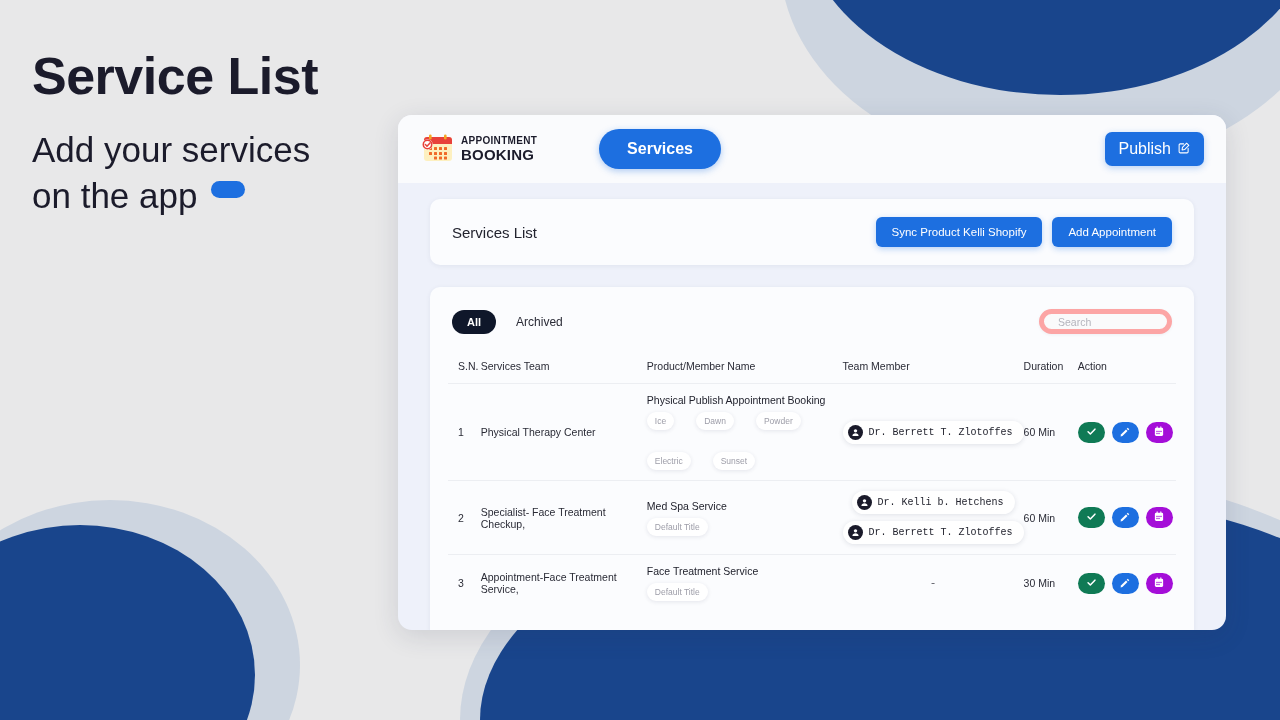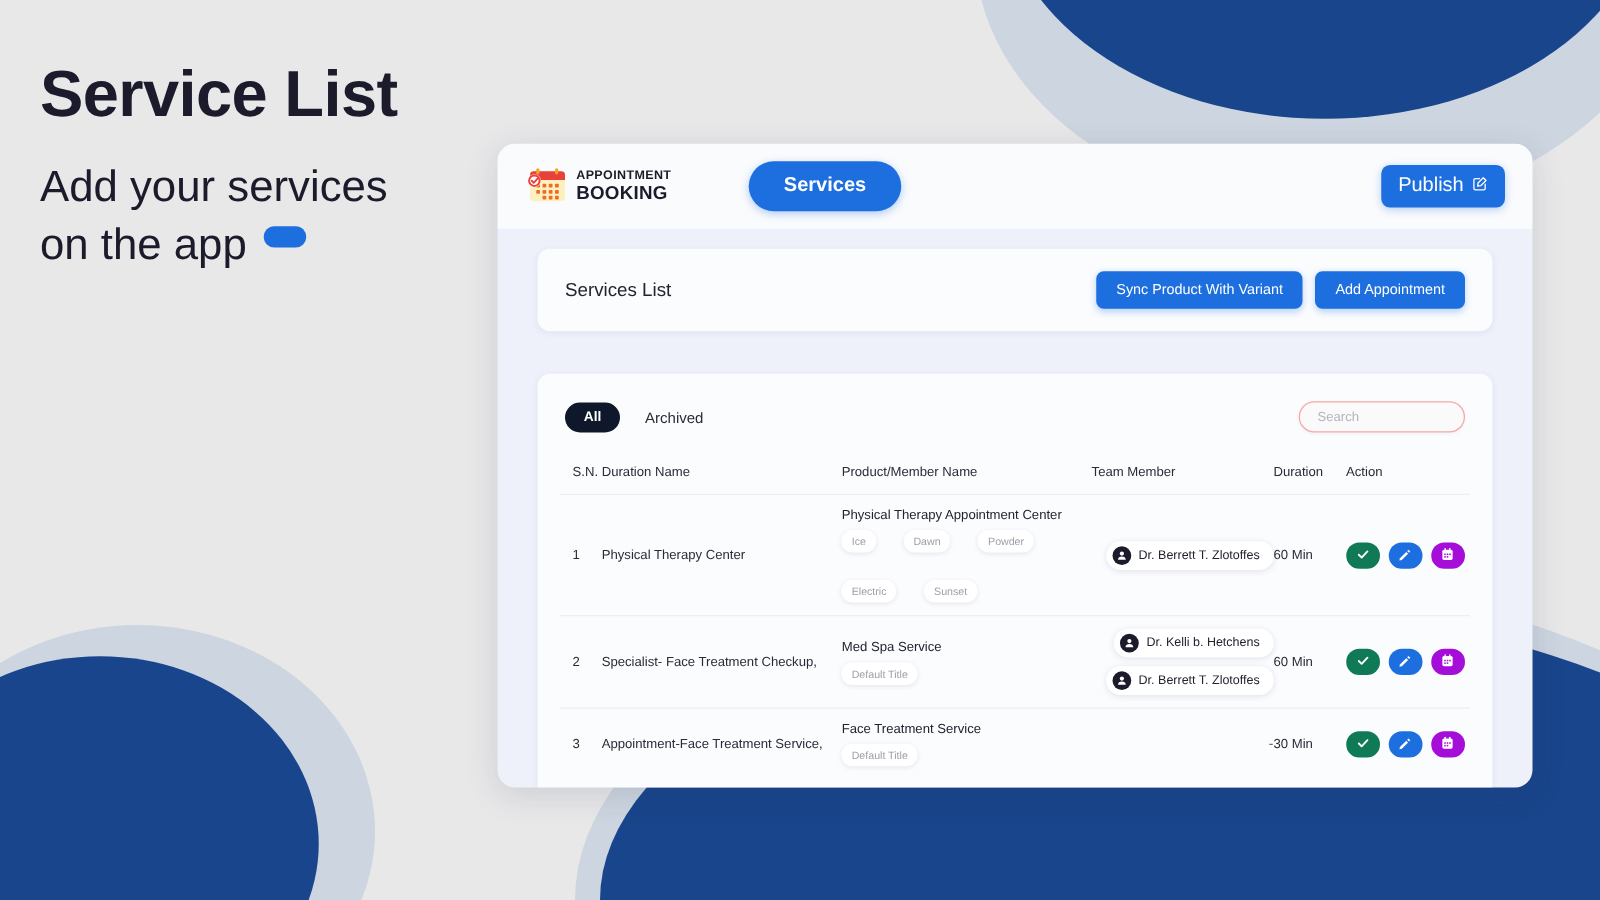--- a/index.html
+++ b/index.html
@@ -88,21 +88,21 @@
 
   
   .app-body { padding:16px 32px 0 32px; flex:1; overflow:hidden; }
 
   .card {
     background:#fbfcfe; border-radius:10px;
     box-shadow:0 1px 5px rgba(40,50,80,.07);
   }
   .card-header {
     display:flex; align-items:center;
-    padding:18px 22px; margin-bottom:34px;
+    padding:18px 22px; margin-bottom:22px;
   }
   .card-title { font-size:15px; color:#22232e; }
   .hdr-actions { margin-left:auto; display:flex; gap:10px; }
   .btn-blue {
     background:#1d6fe0; color:#fff; border:none; cursor:pointer;
     font-size:11.5px; padding:9px 16px; border-radius:6px;
     box-shadow:0 2px 6px rgba(29,111,224,.3);
     white-space:nowrap;
   }
 
@@ -113,21 +113,21 @@
     background:#0f172a; color:#fff; border:none; cursor:pointer;
     font-size:11px; font-weight:bold; padding:6px 15px;
     border-radius:14px;
   }
   .chip-archived {
     margin-left:20px; font-size:12px; color:#2a2b36;
     cursor:pointer; background:none; border:none;
   }
   .search-box {
     margin-left:auto; width:133px; height:25px;
-    background:#fafafb; border:1px solid #fca5a5;
+    background:#fafafb; border:5px solid #fca5a5;
     border-radius:13px; padding:0 14px;
     font-size:10.5px; color:#9a9aa5;
     font-family:"Liberation Sans", sans-serif;
     box-shadow:0 1px 3px rgba(40,50,80,.06);
   }
   .search-box::placeholder { color:#b4b4bd; }
 
   table.svc { width:100%; border-collapse:collapse; margin-top:26px; }
   table.svc th {
     text-align:left; font-size:10.5px; font-weight:400;
@@ -147,21 +147,21 @@
 
   .prod-title { font-size:10.5px; color:#22232e; margin-bottom:6px; white-space:nowrap; }
   .variants { display:flex; flex-wrap:wrap; gap:22px; }
   .variant-tag {
     background:#fff; color:#9d9da8;
     font-size:8.5px; padding:4px 8px; border-radius:10px;
     box-shadow:0 1px 4px rgba(40,50,80,.11);
     white-space:nowrap;
   }
 
-  .team-list { display:flex; flex-direction:column; gap:7px; align-items:flex-end; }
+  .team-list { display:flex; flex-direction:column; gap:7px; align-items:center;font-family:Liberation Mono, monospace; }
   .team-pill {
     background:#fff; border-radius:14px;
     box-shadow:0 1px 5px rgba(40,50,80,.13);
     padding:4px 11px 4px 5px;
     display:flex; align-items:center; gap:6px;
     font-size:10px; color:#22232e; white-space:nowrap;
   }
   .avatar-ic {
     width:15px; height:15px; border-radius:50%;
     background:#1b1b2b; flex-shrink:0;
@@ -244,50 +244,50 @@
         </svg>
       </span>
     </button>
   </div>
 
   <div class="app-body">
 
     <div class="card card-header">
       <div class="card-title">Services List</div>
       <div class="hdr-actions">
-        <button class="btn-blue">Sync Product With Variant</button>
+        <button class="btn-blue">Sync Product Kelli Shopify</button>
         <button class="btn-blue">Add Appointment</button>
       </div>
     </div>
 
     <div class="card table-card">
 
       <div class="filters">
         <button class="chip-all">All</button>
         <button class="chip-archived">Archived</button>
         <input class="search-box" type="text" placeholder="Search" style="">
       </div>
 
       <table class="svc">
         <thead>
           <tr>
             <th class="c-sn">S.N.</th>
-            <th class="c-name">Duration Name</th>
+            <th class="c-name">Services Team</th>
             <th class="c-prod">Product/Member Name</th>
             <th class="c-team">Team Member</th>
             <th class="c-dur">Duration</th>
             <th class="c-act">Action</th>
           </tr>
         </thead>
         <tbody id="tbody">
             <tr>
               <td class="c-sn">1</td>
               <td class="c-name">Physical Therapy Center</td>
               <td class="c-prod">
-                <div class="prod-title">Physical Therapy Appointment Center</div>
+                <div class="prod-title">Physical Publish Appointment Booking</div>
                 <div class="variants">
                   <span class="variant-tag">Ice</span>
                   <span class="variant-tag">Dawn</span>
                   <span class="variant-tag">Powder</span>
                   <span class="variant-tag">Electric</span>
                   <span class="variant-tag">Sunset</span>
                 </div>
               </td>
               <td class="c-team">
                 <div class="team-list">

